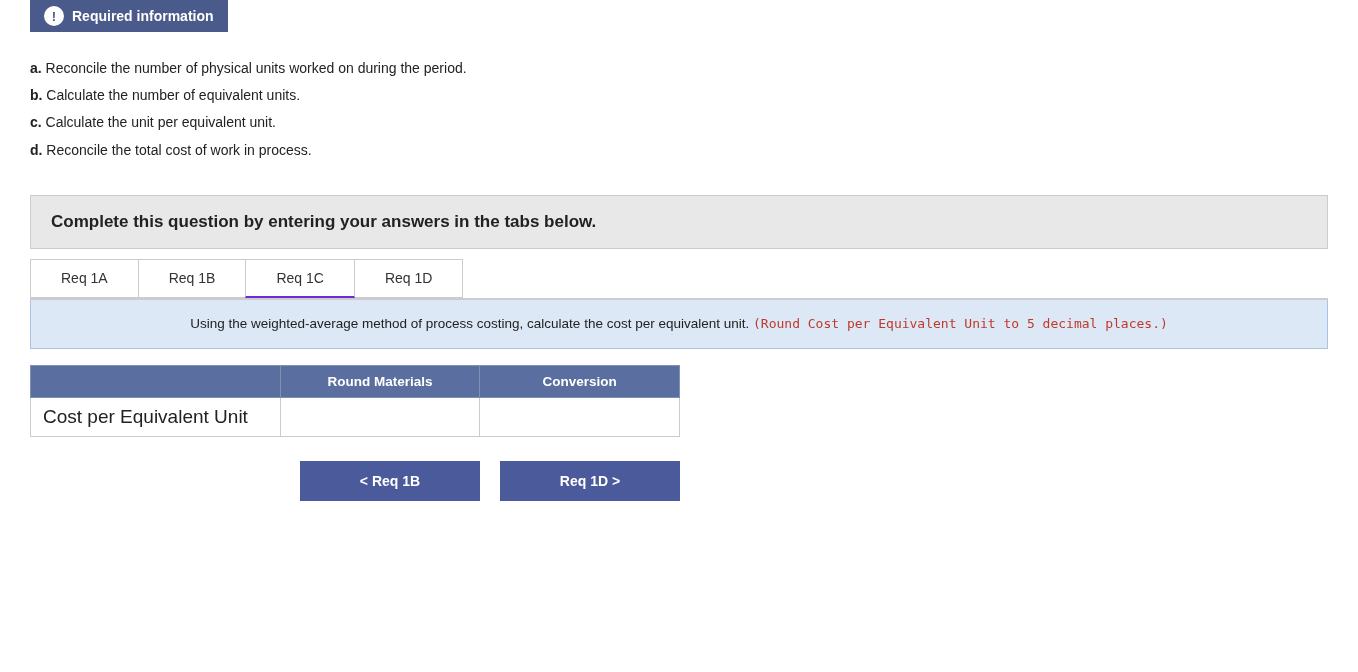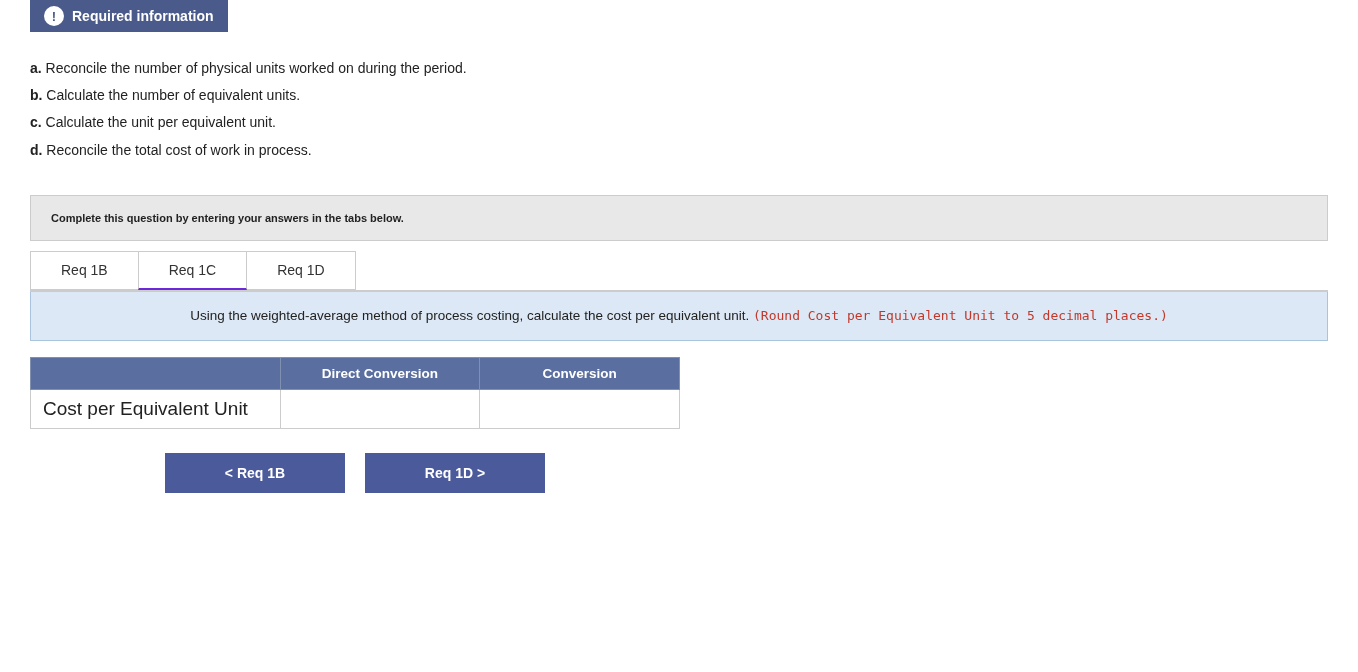--- a/index.html
+++ b/index.html
@@ -67,21 +67,21 @@
       font-weight: bold;
     }
 
     
     .complete-question-box {
       background: #e8e8e8;
       border: 1px solid #ccc;
       padding: 16px 20px;
       margin-bottom: 0;
       font-weight: bold;
-      font-size: 11px;
+      font-size: 17px;
     }
 
     
     .tabs-container {
       display: flex;
       flex-direction: row;
       border-bottom: 2px solid #ccc;
       margin-top: 10px;
       margin-bottom: 0;
     }
@@ -179,21 +179,21 @@
       outline: none;
       background: #fff;
     }
 
     
     .nav-buttons {
       display: flex;
       flex-direction: row;
       gap: 20px;
       margin-top: 24px;
-      justify-content: center;
+      justify-content: flex-end;
       width: 650px;
     }
 
     .nav-btn {
       background: #4a5a9a;
       color: white;
       border: none;
       padding: 12px 40px;
       font-size: 14px;
       font-weight: bold;
@@ -225,20 +225,23 @@
   </div>
 
   
   <div class="complete-question-box">
     <span>Complete this question by entering your answers in the tabs below.</span>
   </div>
 
   
   <div class="tabs-container">
     <div class="tab">
+      <span>Req 1A</span>
+    </div>
+    <div class="tab">
       <span>Req 1B</span>
     </div>
     <div class="tab active">
       <span>Req 1C</span>
     </div>
     <div class="tab">
       <span>Req 1D</span>
     </div>
   </div>
 
@@ -247,21 +250,21 @@
     <span>Using the weighted-average method of process costing, calculate the cost per equivalent unit.</span>
     <span class="highlight">(Round Cost per Equivalent Unit to 5 decimal places.)</span>
   </div>
 
   
   <div class="table-container">
     <table class="data-table">
       <thead>
         <tr>
           <th class="empty-header"></th>
-          <th>Direct Conversion</th>
+          <th>Round Materials</th>
           <th>Conversion</th>
         </tr>
       </thead>
       <tbody>
         <tr>
           <td class="label-cell">Cost per Equivalent Unit</td>
           <td class="input-cell">
             <input type="text" value="" style="">
           </td>
           <td class="input-cell">

